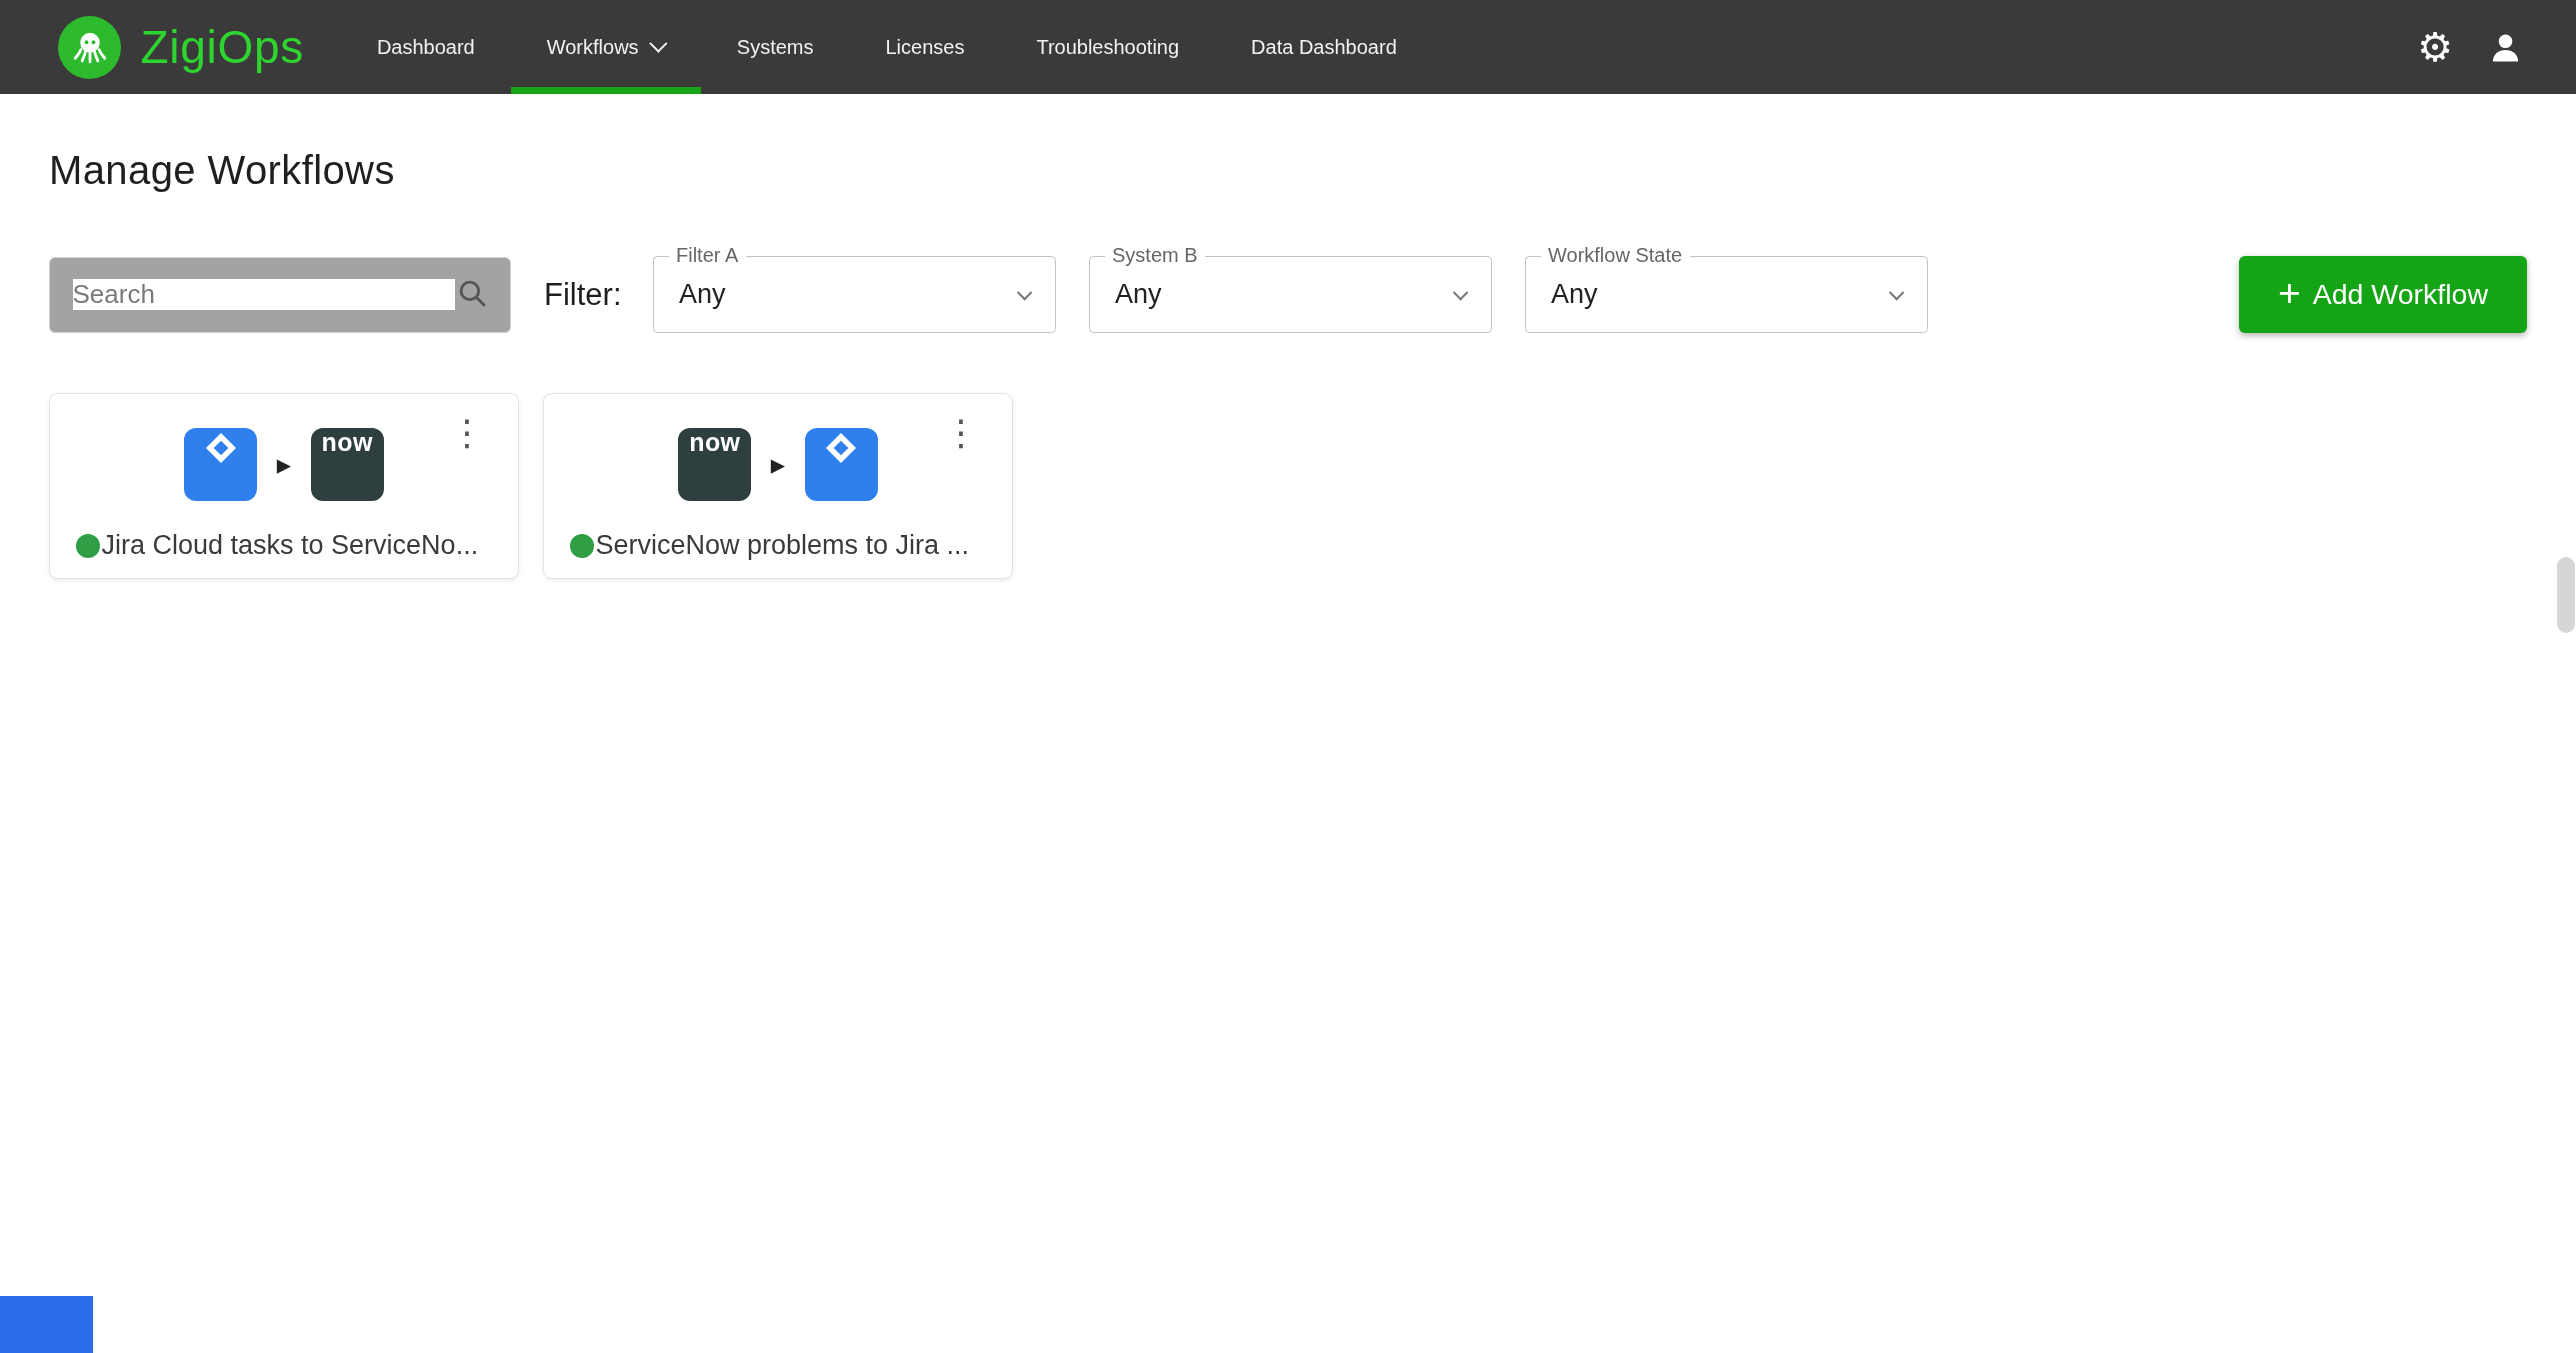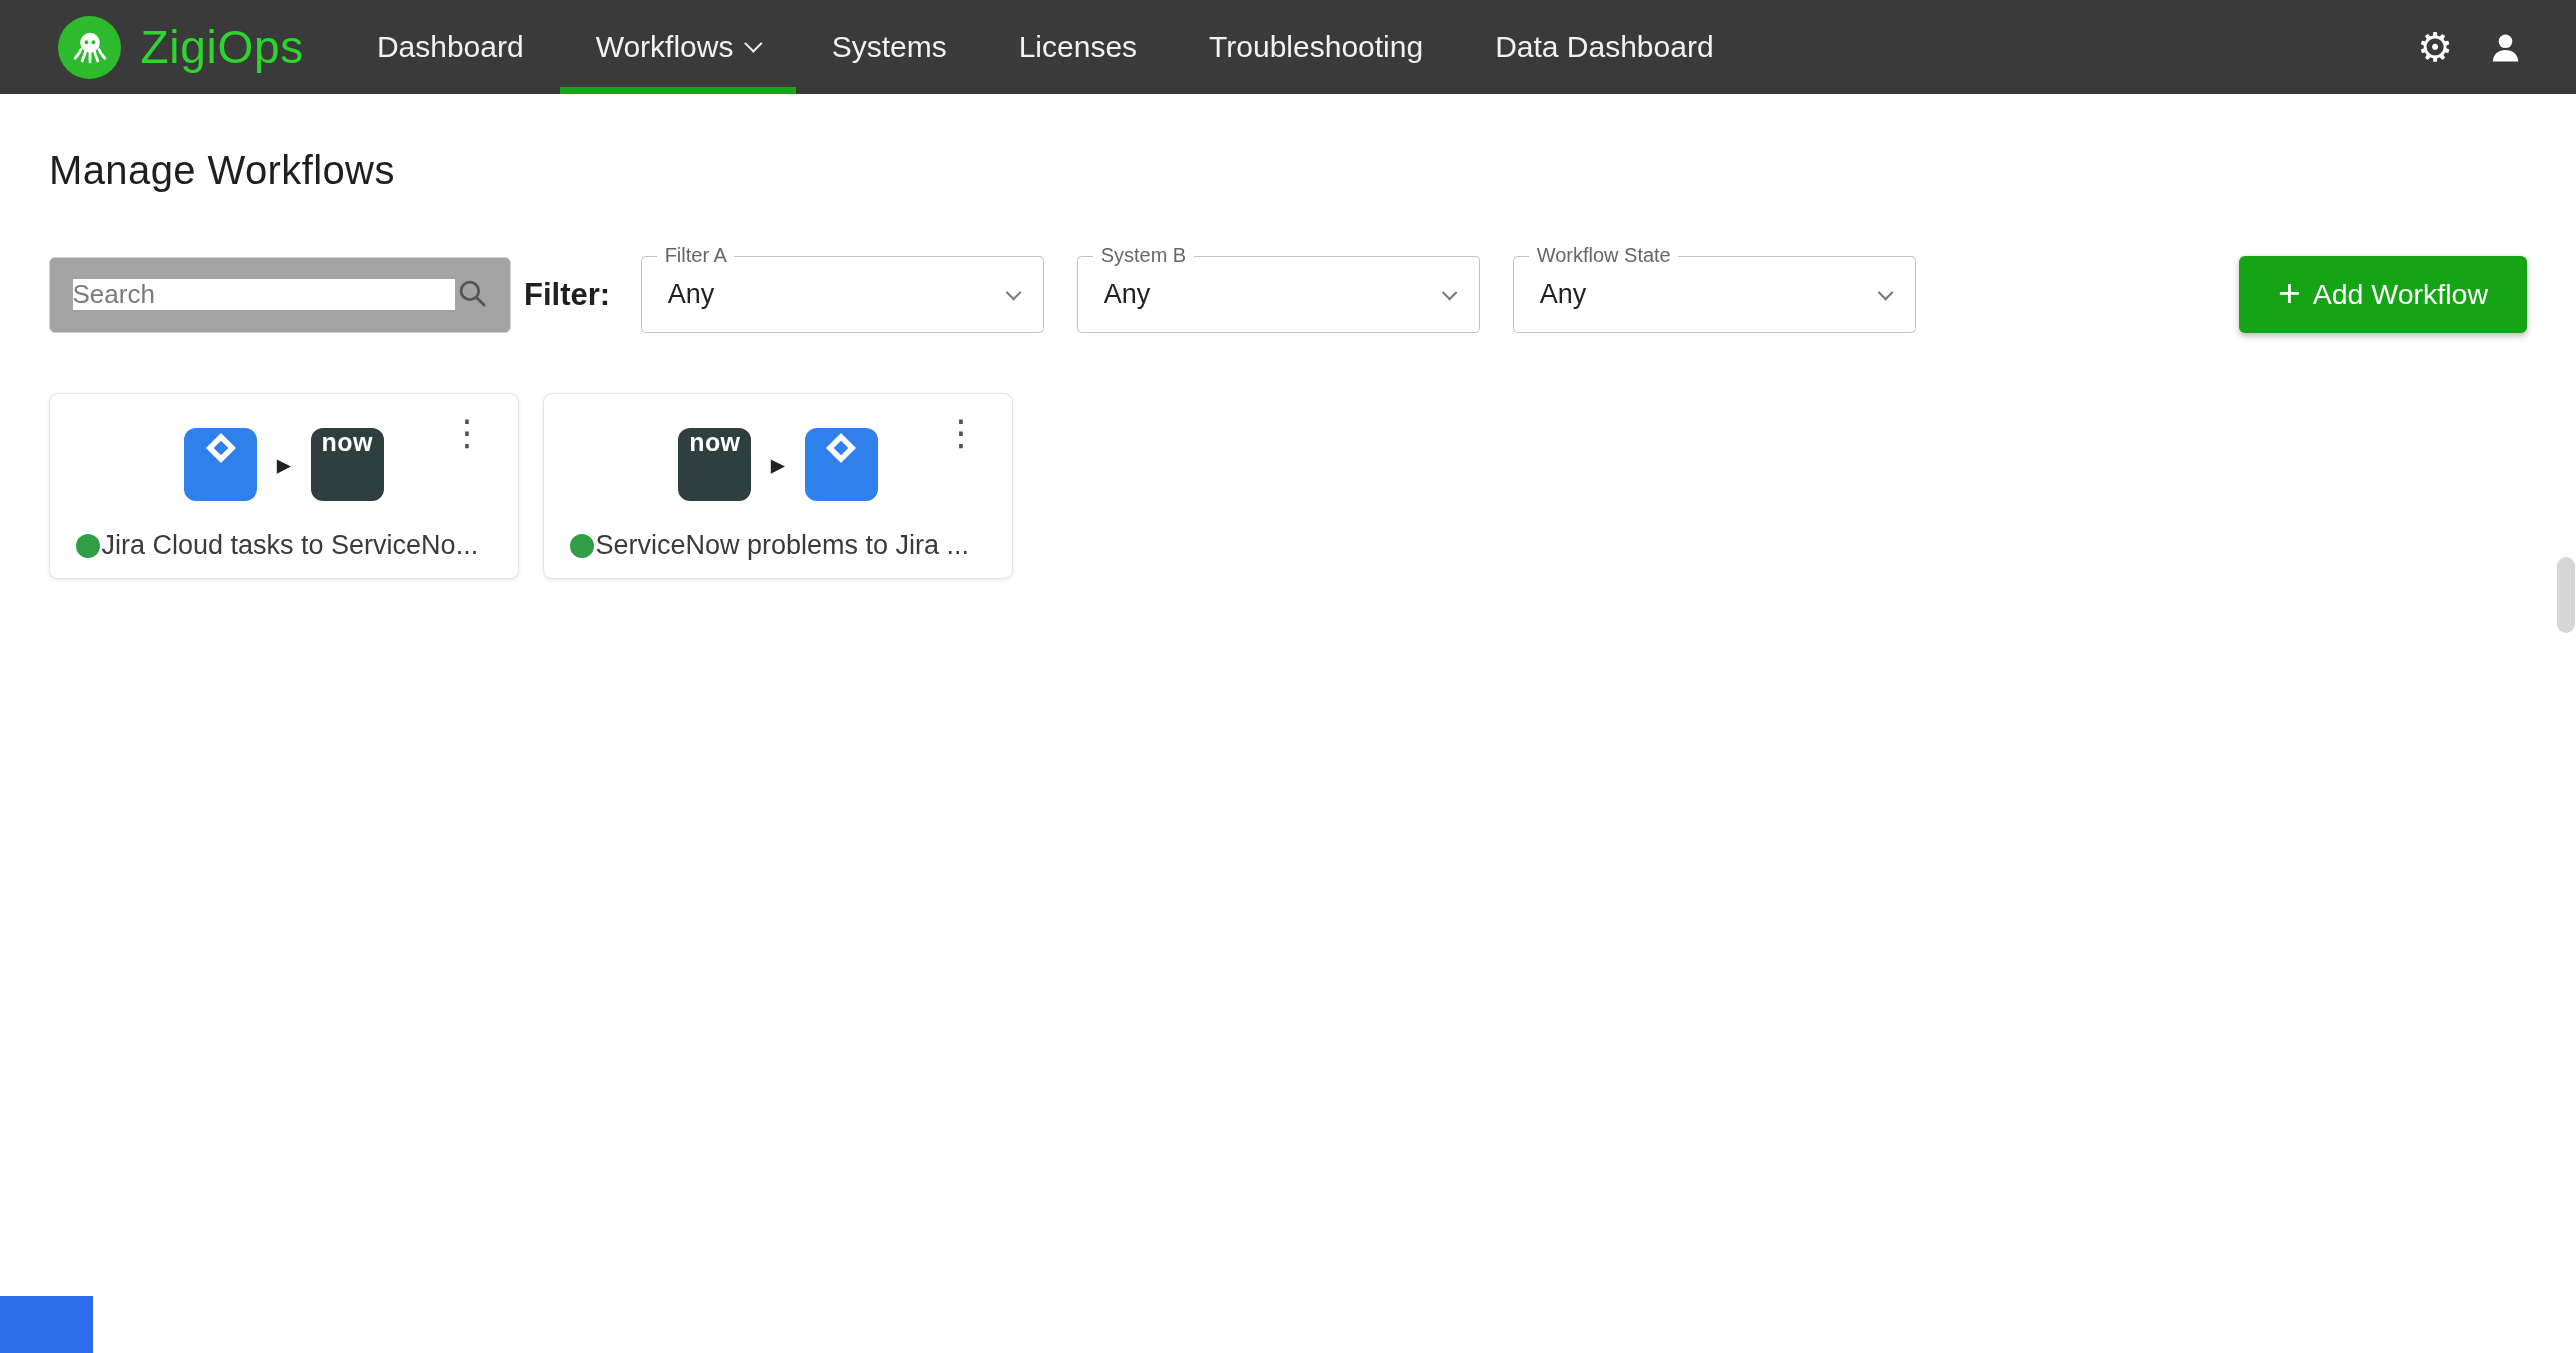--- a/index.html
+++ b/index.html
@@ -8,40 +8,40 @@
 
   
   .navbar { height:94px; background:#3a3a3a; display:flex; align-items:center;
     padding:0 52px 0 58px; }
   .brand { display:flex; align-items:center; gap:19.5px; cursor:pointer; }
   .logo { width:63px; height:63px; border-radius:50%; background:#2dbb2d;
     display:flex; align-items:center; justify-content:center; flex:0 0 auto; }
   .brand-name { font-size:46px; color:#2ed52e; letter-spacing:0.7px; }
   .nav { display:flex; height:94px; margin-left:37px; }
   .nav-item { display:flex; align-items:center; padding:0 36px; color:#f2f2f2;
-    font-size:30px; position:relative; cursor:pointer; white-space:nowrap; }
+    font-size:20px; position:relative; cursor:pointer; white-space:nowrap; }
   .nav-item.active::after { content:""; position:absolute; left:0; right:0; bottom:0;
     height:6.7px; background:#17a517; }
   .chev { width:12.7px; height:12.7px; border-right:2.2px solid #f2f2f2;
     border-bottom:2.2px solid #f2f2f2; transform:rotate(45deg); margin:-7.5px 0 0 13.5px; }
   .nav-actions { margin-left:auto; display:flex; align-items:center; gap:34px; }
   .gear { font-size:40px; color:#ffffff; cursor:pointer; line-height:1; }
   .user-btn { cursor:pointer; display:flex; align-items:center; }
 
   
   main { padding:0 49px; }
   h1 { margin-top:54px; font-size:40px; font-weight:500; color:#1f1f1f; letter-spacing:0.4px; }
 
   .toolbar { margin-top:63px; display:flex; align-items:center; }
   .search-box { width:462px; height:76px; border:1.5px solid #d0d0d0; border-radius:6px;
     display:flex; align-items:center; padding:0 21px 0 22.5px; background:#a3a3a3; }
   .search-input { border:none; outline:none; flex:1; font-size:26px; color:#333;
     font-family:inherit; min-width:0; }
   .search-input::placeholder { color:#7a7a7a; }
-  .filter-label { margin-left:13px; font-size:31px; color:#1f1f1f;font-weight:bold; }
+  .filter-label { margin-left:33px; font-size:31px; color:#1f1f1f; }
   .select { margin-left:31px; width:403px; height:77px; border:1.5px solid #c2c2c2;
     border-radius:4.5px; position:relative; display:flex; align-items:center;
     padding:0 25.5px; background:#fff; cursor:pointer; }
   .select + .select { margin-left:33px; }
   .select-label { position:absolute; top:-12.7px; left:15px; background:#fff;
     padding:0 7.5px; font-size:20px; color:#666; }
   .select-value { font-size:27px; color:#222; }
   .select-caret { position:absolute; right:24px; top:50%; width:11.2px; height:11.2px;
     border-right:2.2px solid #777; border-bottom:2.2px solid #777;
     transform:translateY(-70%) rotate(45deg); }

